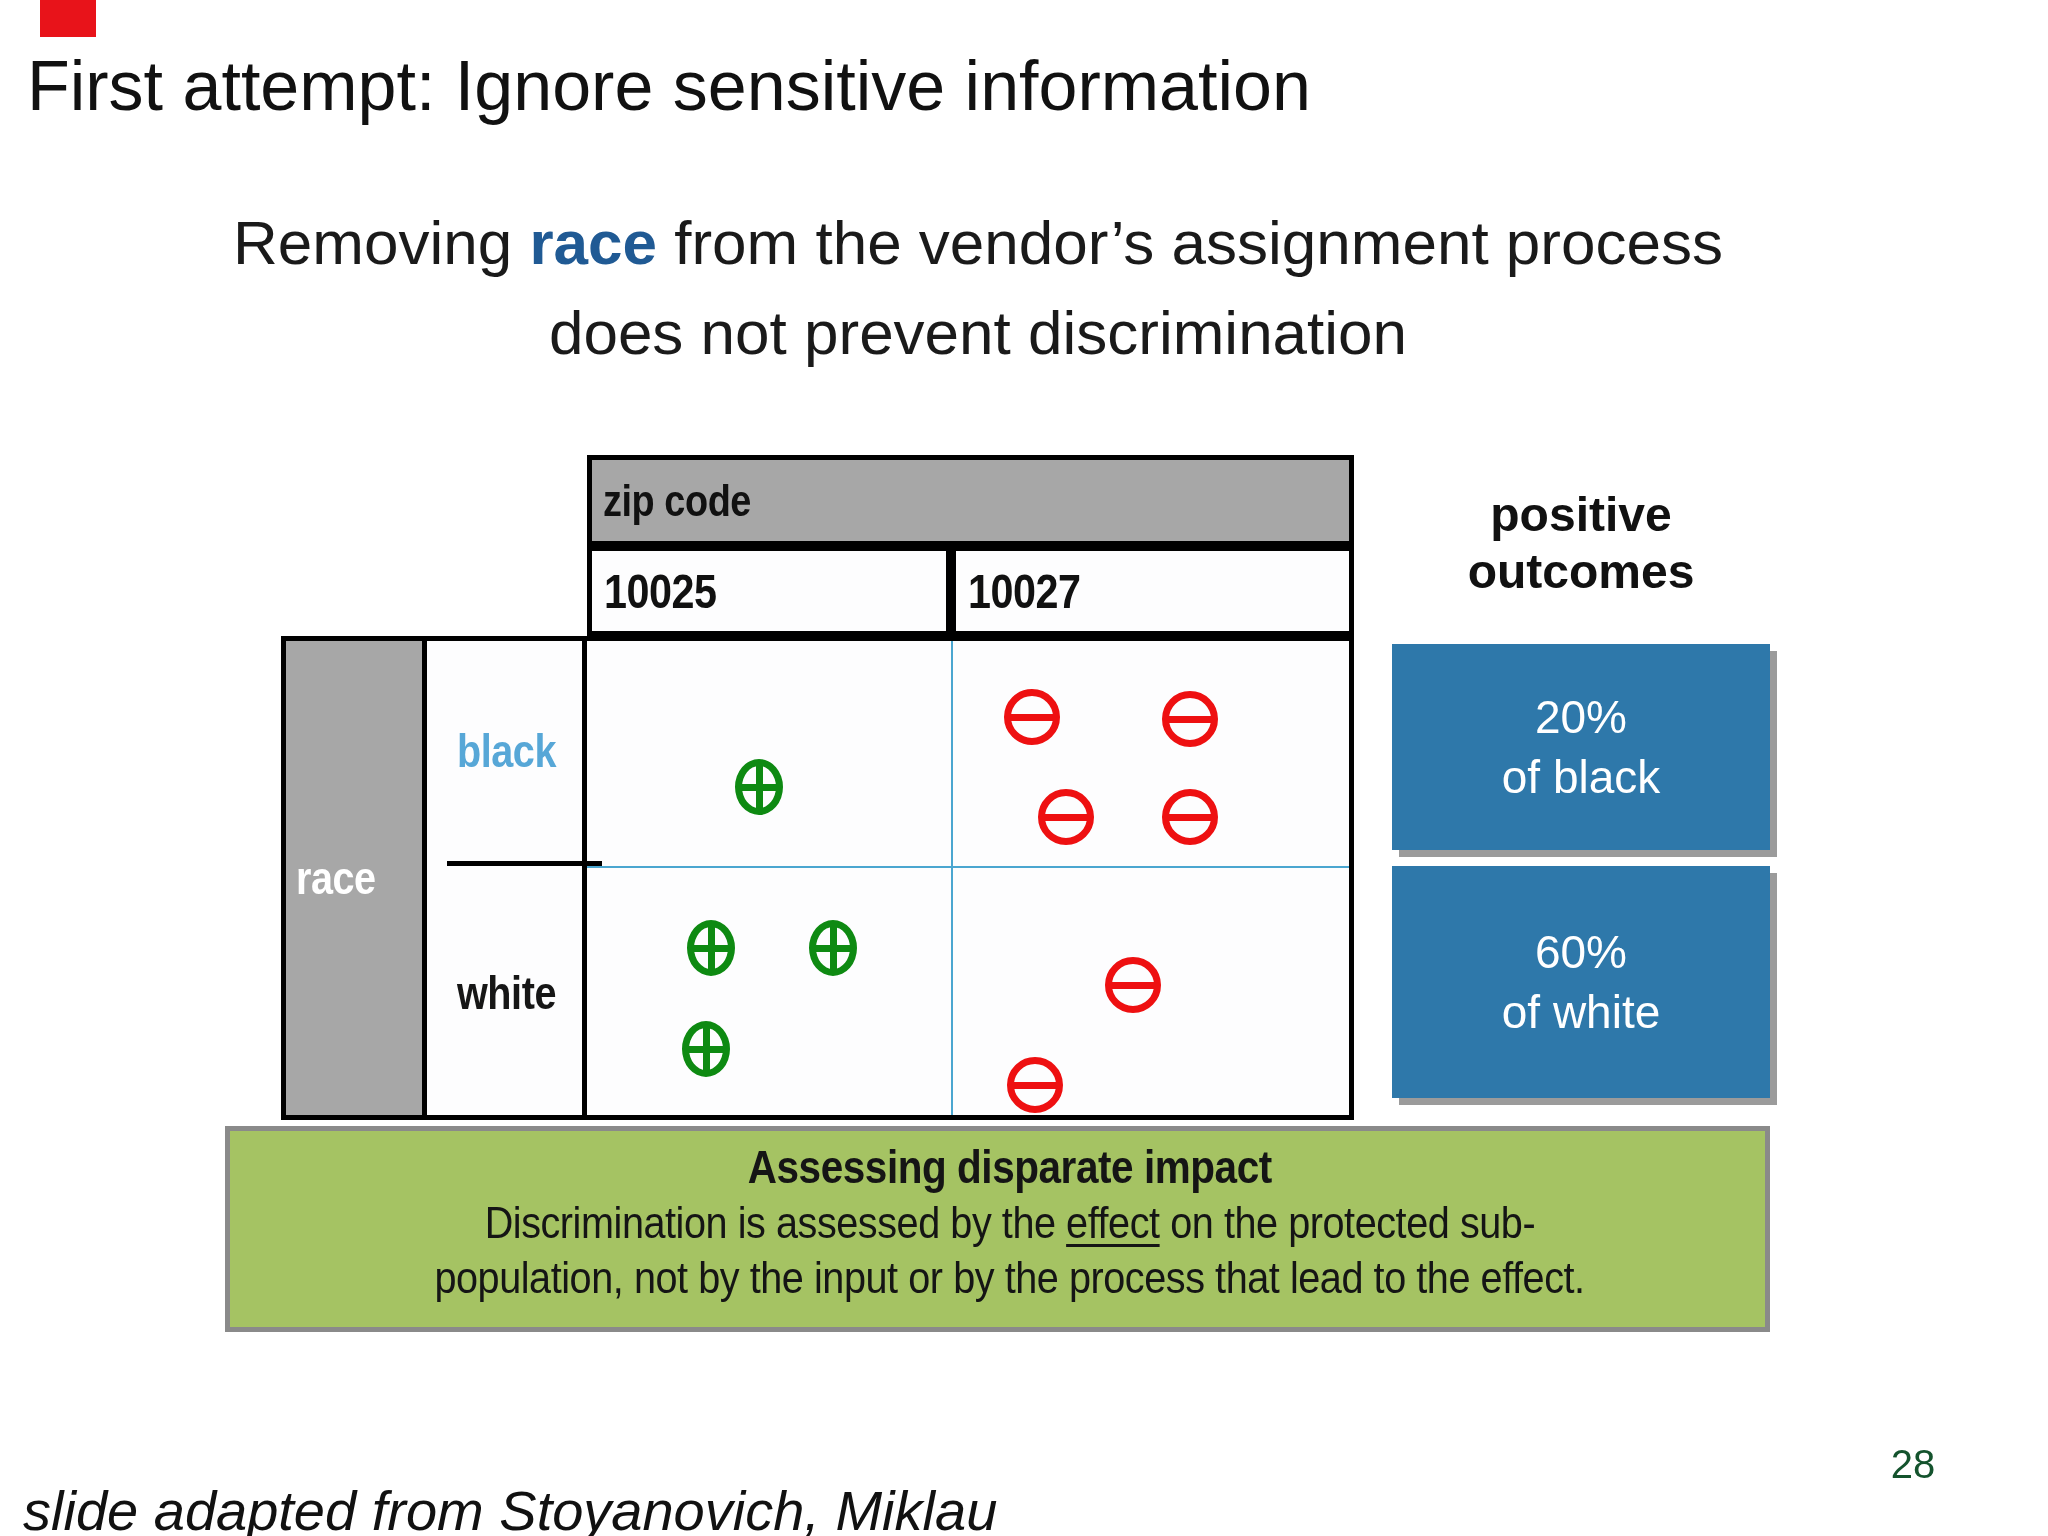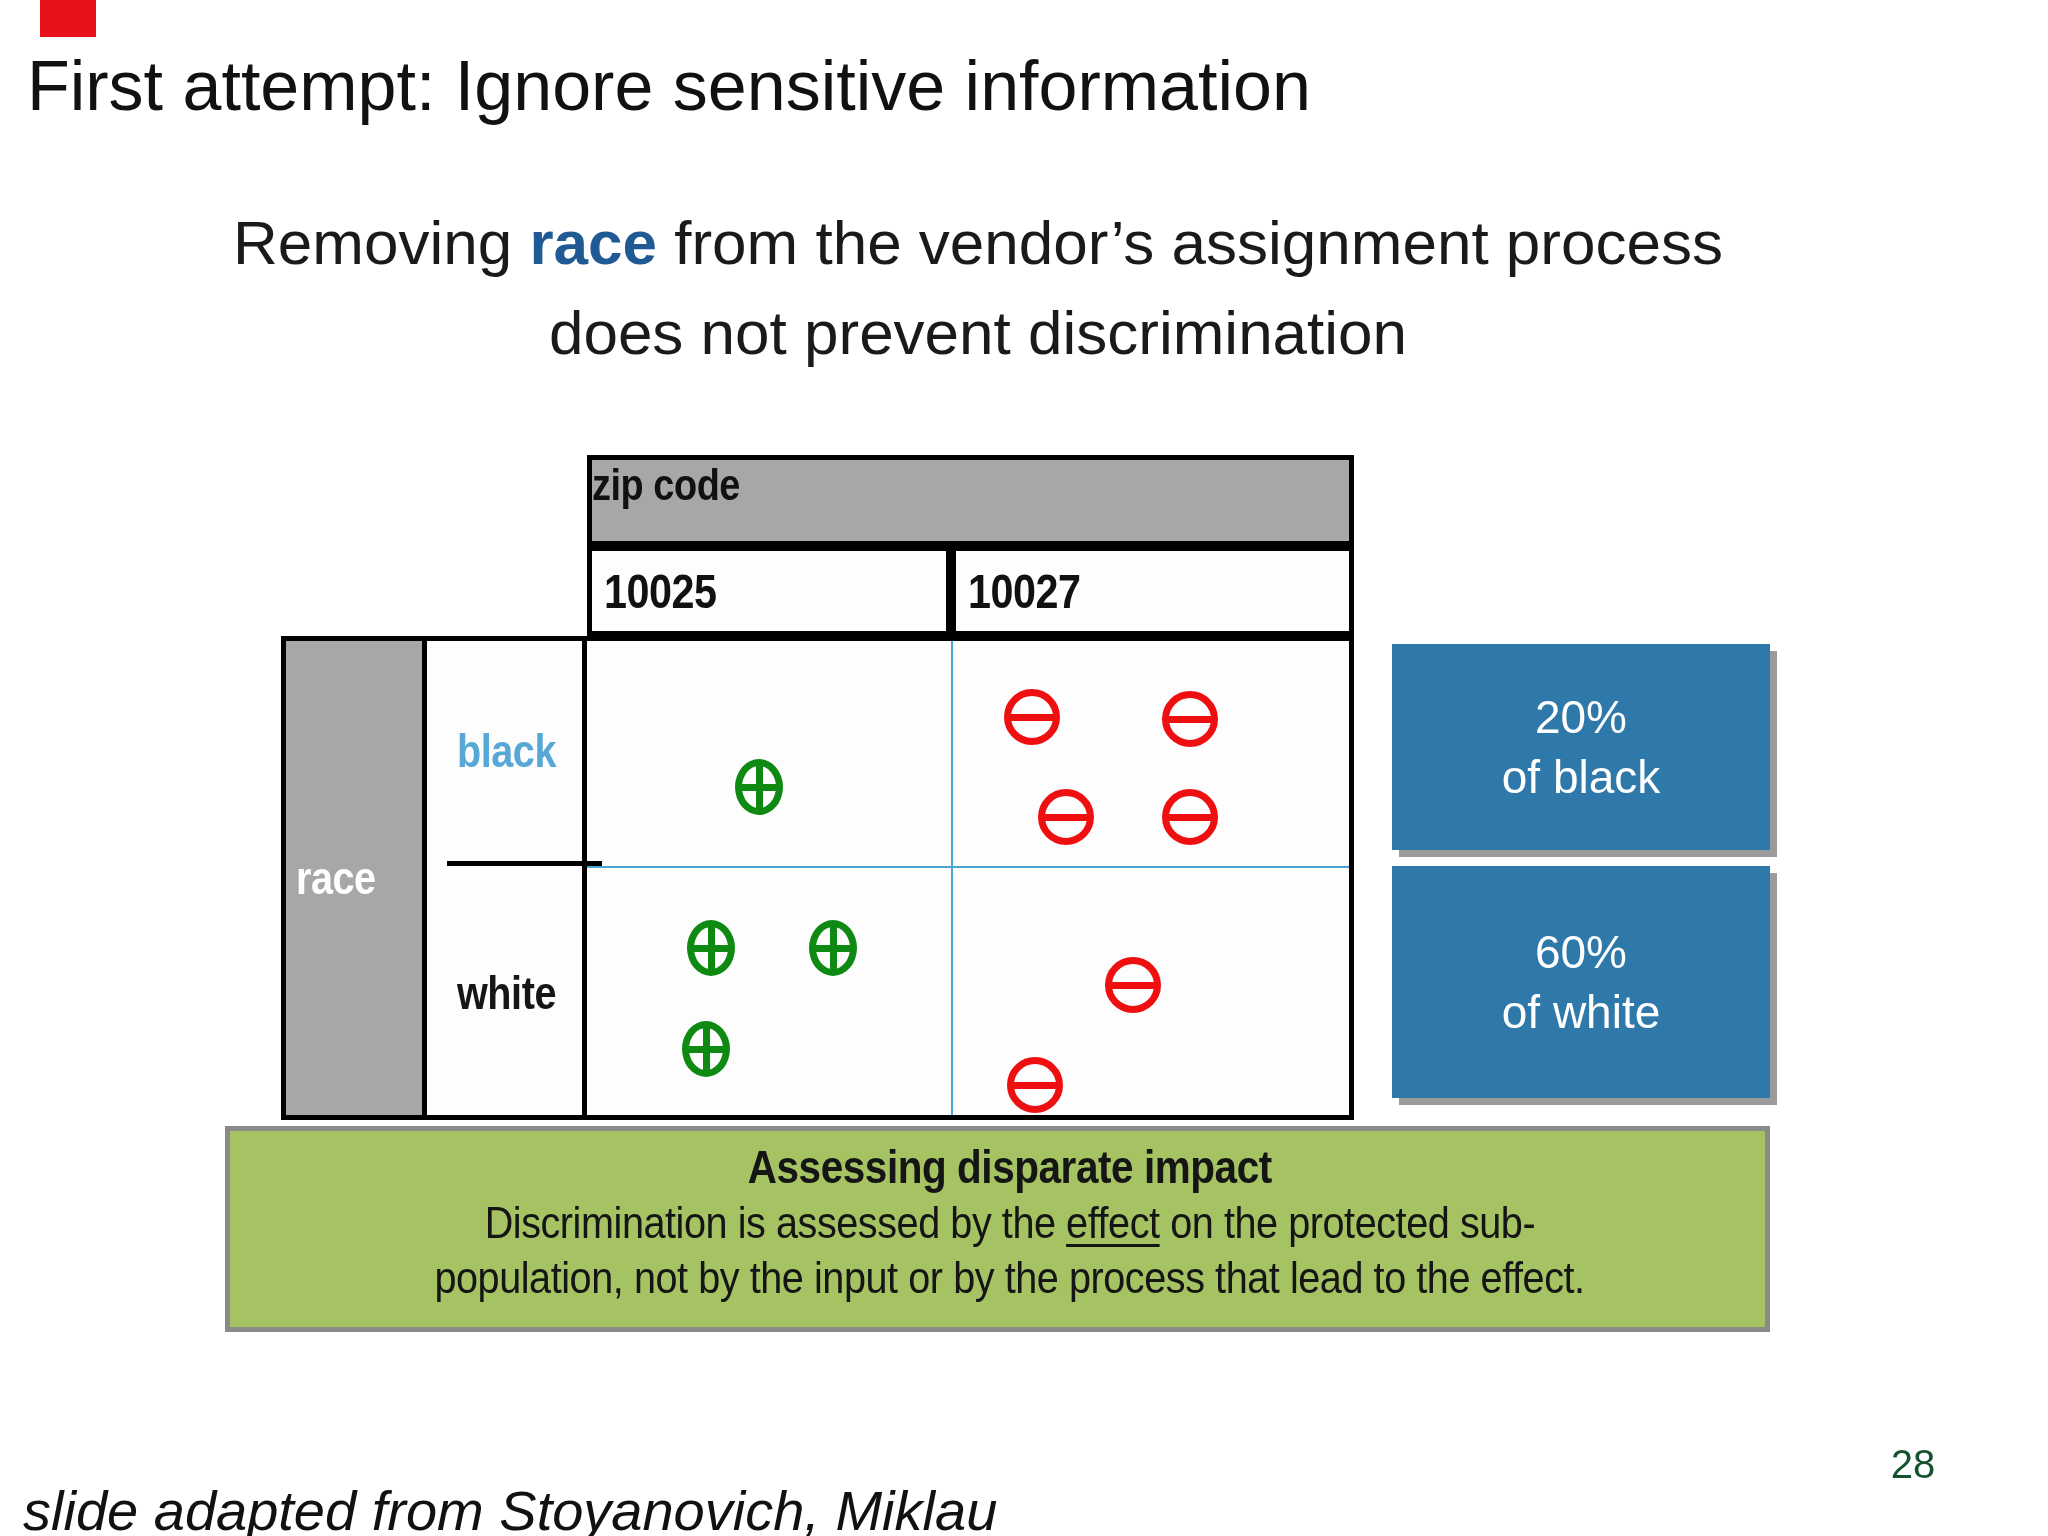--- a/index.html
+++ b/index.html
@@ -12,21 +12,21 @@
   .red-marker{position:absolute;left:40px;top:0;width:56px;height:37px;background:#e8131a;}
   
   .title{position:absolute;left:27px;top:46px;font-size:70px;letter-spacing:0;color:#111;white-space:nowrap;}
   .subtitle{position:absolute;left:0;top:198px;width:1956px;text-align:center;font-size:62px;line-height:90px;color:#1a1a1a;}
   .subtitle b.race{color:#205a94;font-weight:bold;}
   
   .cond{display:inline-block;transform:scaleX(0.86);transform-origin:left center;letter-spacing:-0.5px;}
   .cond-c{display:inline-block;transform:scaleX(0.88);transform-origin:center center;letter-spacing:-0.5px;}
   
   .zip-header{position:absolute;left:587px;top:455px;width:767px;height:91px;background:#a7a7a7;border:5px solid #000;
-    display:flex;align-items:flex-start;padding-left:0;font-weight:bold;font-size:44px;color:#111;}
+    display:flex;align-items:center;padding-left:11px;font-weight:bold;font-size:44px;color:#111;}
   .colcell{position:absolute;top:546px;height:90px;background:#fdfdfe;border:5px solid #000;
     display:flex;align-items:center;padding-left:12px;font-weight:bold;font-size:48px;color:#111;}
   .colcell.c1{left:587px;width:364px;}
   .colcell.c2{left:951px;width:403px;}
   .body-frame{position:absolute;left:281px;top:636px;width:1073px;height:484px;border:5px solid #000;background:#fdfdfe;}
   .race-col{position:absolute;left:0;top:0;width:141px;height:474px;background:#a7a7a7;border-right:5px solid #000;
     display:flex;align-items:center;padding-left:10px;}
   .race-col .lbl{color:#ffffff;font-weight:bold;font-size:46px;}
   .label-col{position:absolute;left:141px;top:0;width:160px;height:474px;border-right:5px solid #000;}
   .label-cell{position:absolute;left:0;width:155px;display:flex;align-items:center;padding-left:10px;font-weight:bold;font-size:46px;margin-left:20px;}
@@ -130,20 +130,24 @@
         </div>
         <div class="symbol minus" style="left: 518px; top: 316px; width: 56px; height: 56px;">
           <span class="hbar"></span>
         </div>
         <div class="symbol minus" style="left: 420px; top: 416px; width: 56px; height: 56px;">
           <span class="hbar"></span>
         </div>
       </div>
   </div>
 
+  <div class="outcomes-heading">
+    <span>positive</span><br>
+    <span>outcomes</span>
+  </div>
   <div class="outcome-box b1">
     <span>20%</span>
     <span>of black</span>
   </div>
   <div class="outcome-box b2">
     <span>60%</span>
     <span>of white</span>
   </div>
 
   <div class="callout">

